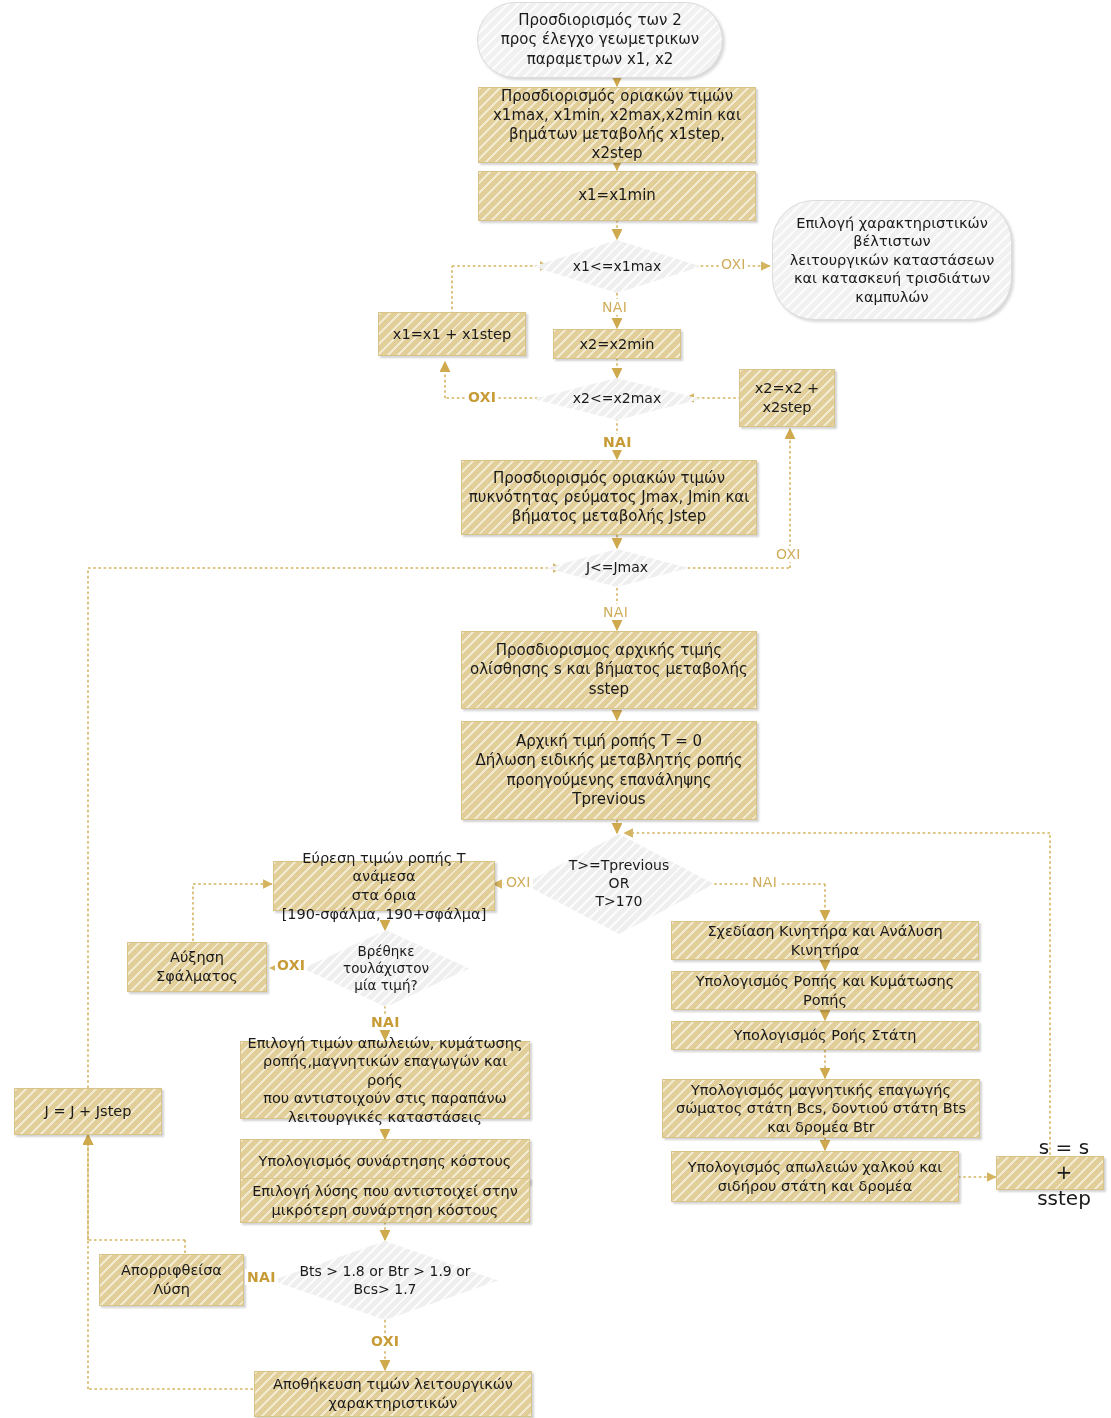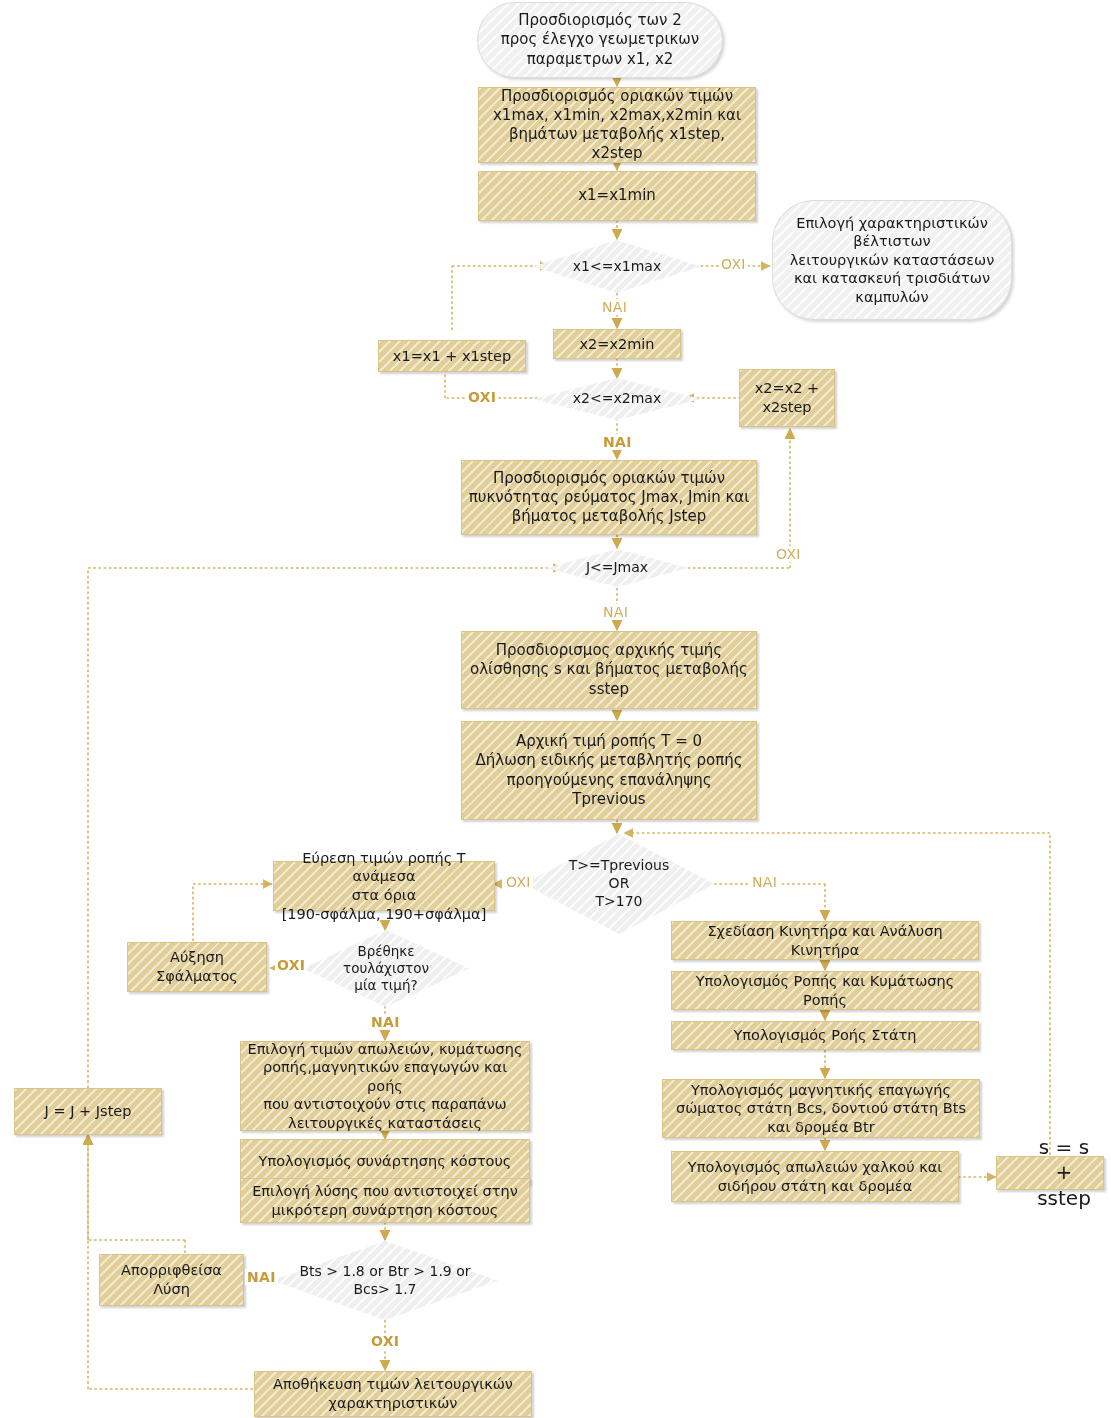--- a/index.html
+++ b/index.html
@@ -200,21 +200,21 @@
 
   <div class="node dec" style="left:533px;top:240px;width:168px;height:53px;font-size:14px;">
     <div class="diamond"></div>
     <div class="dtxt">x1&lt;=x1max</div>
   </div>
 
   <div class="node term" style="left:772px;top:200px;width:240px;height:120px;font-size:14.5px;">
     <div class="ntxt">Επιλογή χαρακτηριστικών<br>βέλτιστων<br>λειτουργικών καταστάσεων<br>και κατασκευή τρισδιάτων<br>καμπυλών</div>
   </div>
 
-  <div class="node proc" style="left:378px;top:340px;width:148px;height:32px;font-size:14.5px;">
+  <div class="node proc" style="left:378px;top:312px;width:148px;height:44px;font-size:14.5px;">
     <div class="ntxt">x1=x1 + x1step</div>
   </div>
 
   <div class="node proc" style="left:553px;top:329px;width:128px;height:30px;font-size:14.5px;">
     <div class="ntxt">x2=x2min</div>
   </div>
 
   <div class="node dec" style="left:533px;top:378px;width:168px;height:42px;font-size:14px;">
     <div class="diamond"></div>
     <div class="dtxt">x2&lt;=x2max</div>
@@ -252,21 +252,21 @@
 
   <div class="node proc" style="left:127px;top:942px;width:140px;height:50px;font-size:14.5px;">
     <div class="ntxt">Αύξηση<br>Σφάλματος</div>
   </div>
 
   <div class="node dec" style="left:303px;top:930px;width:166px;height:77px;font-size:13.5px;">
     <div class="diamond"></div>
     <div class="dtxt">Βρέθηκε<br>τουλάχιστον<br>μία τιμή?</div>
   </div>
 
-  <div class="node proc" style="left:240px;top:1041px;width:290px;height:90px;font-size:14.5px;">
+  <div class="node proc" style="left:240px;top:1041px;width:290px;height:78px;font-size:14.5px;">
     <div class="ntxt">Επιλογή τιμών απωλειών, κυμάτωσης<br>ροπής,μαγνητικών επαγωγών και ροής<br>που αντιστοιχούν στις παραπάνω<br>λειτουργικές καταστάσεις</div>
   </div>
 
   <div class="node proc" style="left:240px;top:1139px;width:290px;height:45px;font-size:14.5px;">
     <div class="ntxt">Υπολογισμός συνάρτησης κόστους</div>
   </div>
 
   <div class="node proc" style="left:240px;top:1178px;width:290px;height:45px;font-size:14.5px;">
     <div class="ntxt">Επιλογή λύσης που αντιστοιχεί στην<br>μικρότερη συνάρτηση κόστους</div>
   </div>

